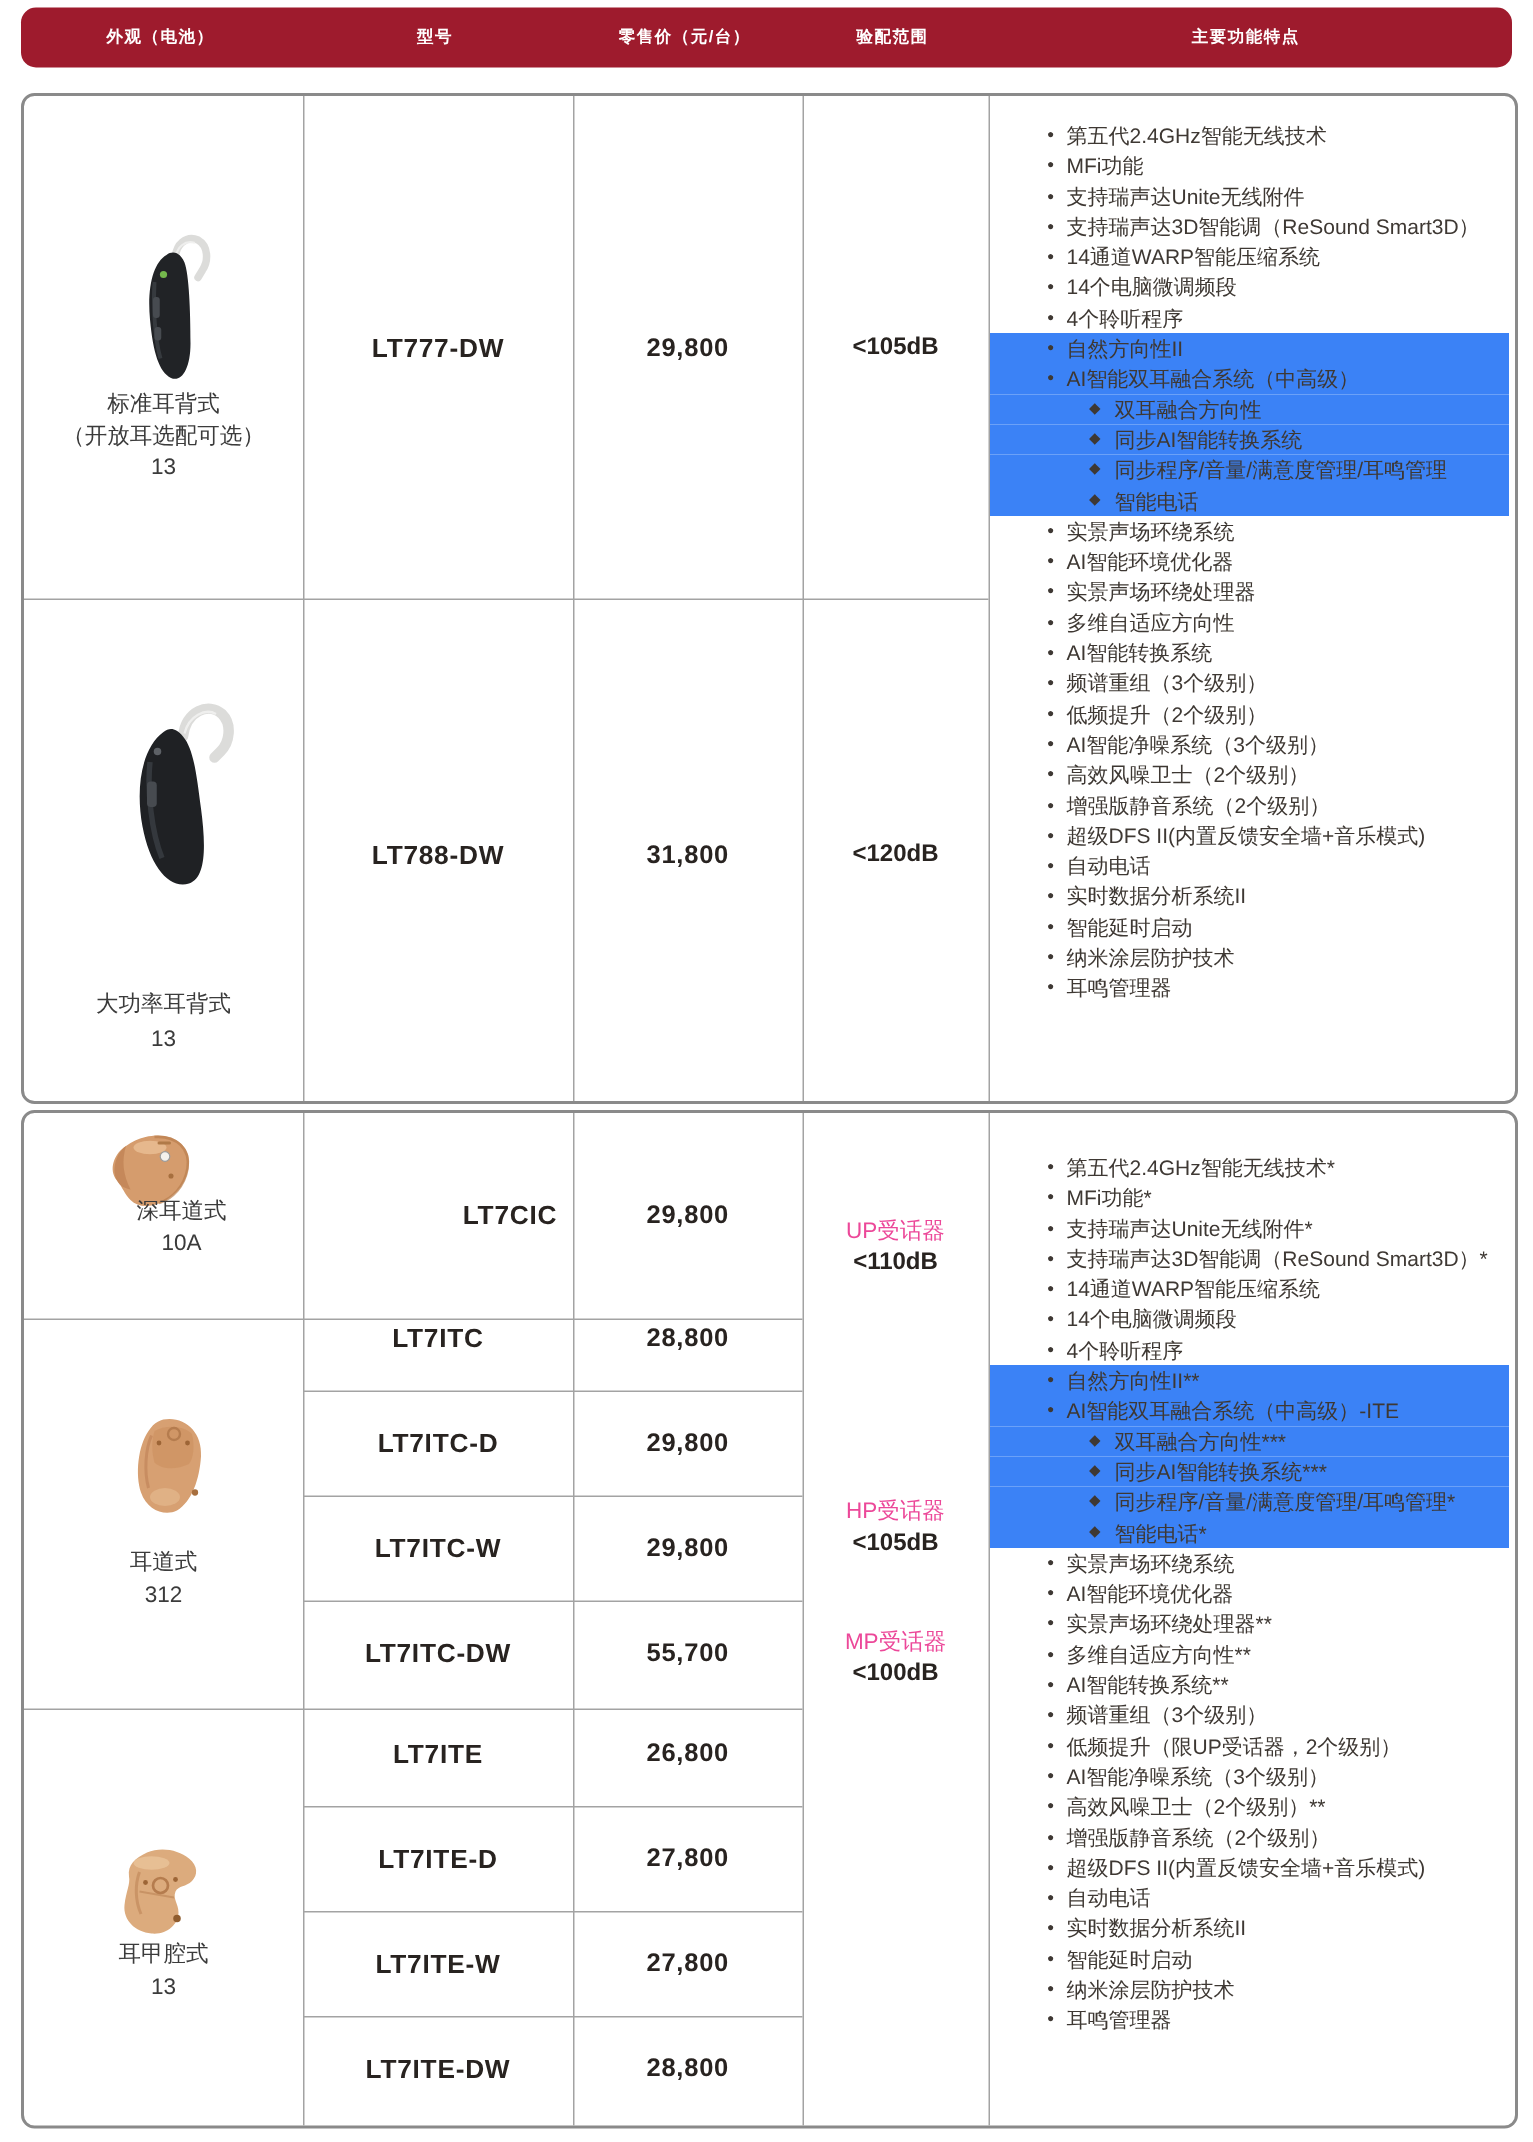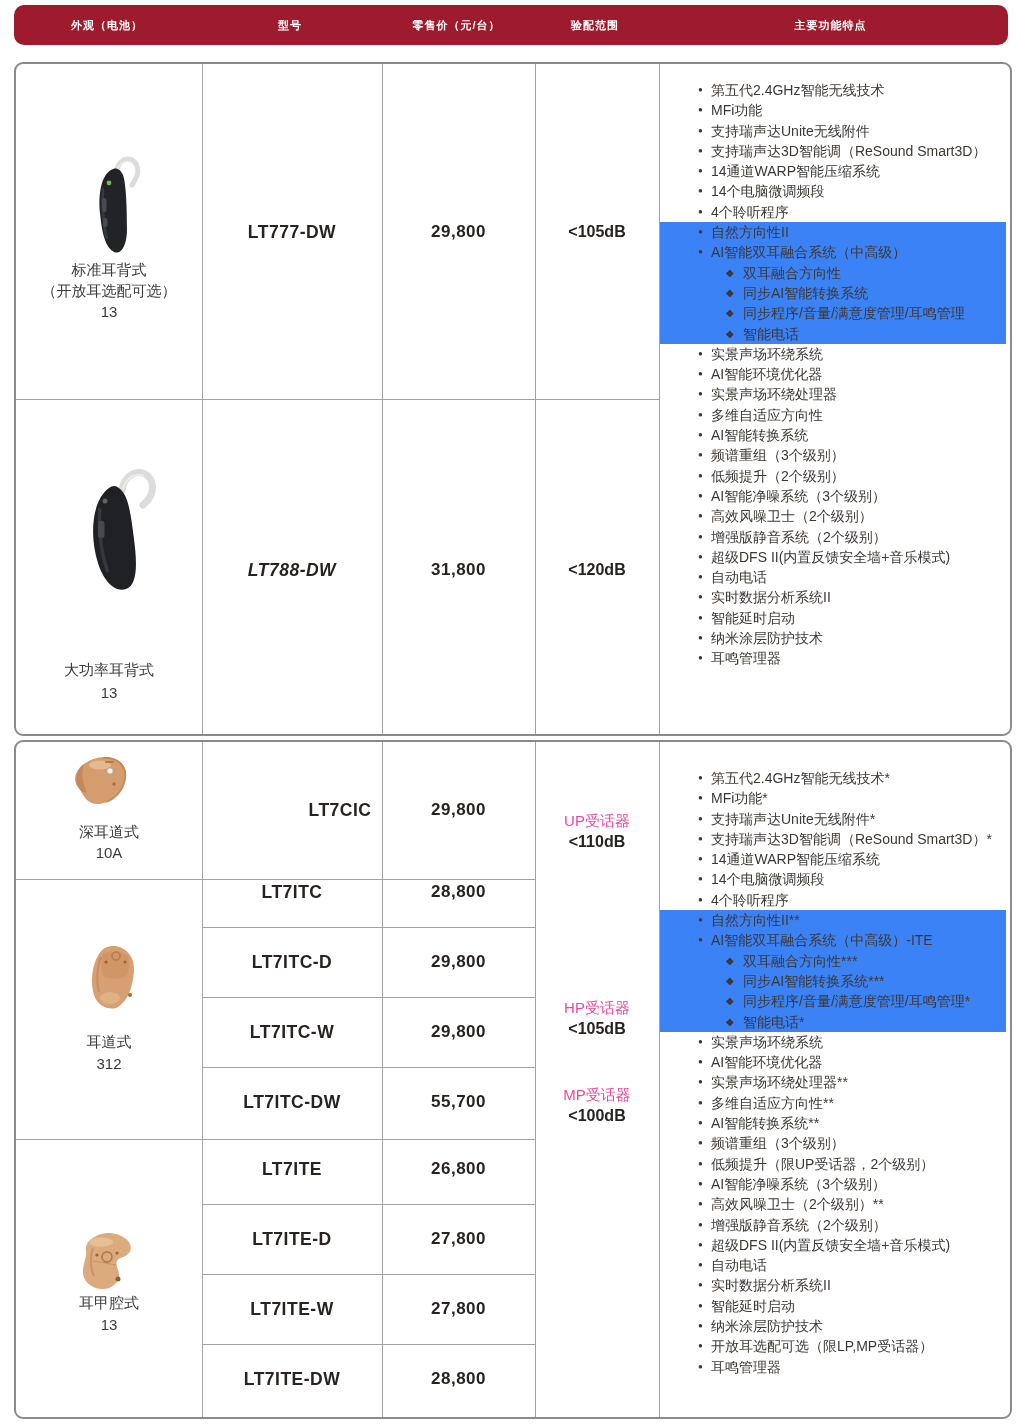--- a/index.html
+++ b/index.html
@@ -88,21 +88,21 @@
       <path d="M27 26 C13 36 8 62 13 89 C18 116 31 131 44 127 C56 123 55 100 52 77 C49 54 47 37 40 29 C35 23 31 23 27 26 Z" fill="#1f2124"></path>
       <path d="M18 46 C16 65 19 93 26 110" stroke="#3a3e43" stroke-width="3.6" fill="none" opacity="0.8"></path>
       <rect x="16" y="59" width="6.5" height="17" rx="2.5" fill="#474b50"></rect>
       <circle cx="23" cy="39" r="2.5" fill="#5d6166"></circle>
     </svg>
   </div>
   <div class="caption cap23" style="left:0;top:594px;width:186px;">
     <span>大功率耳背式</span>
     <span>13</span>
   </div>
-  <div class="cellc model" style="left:186px;top:491px;width:180px;font-style:italic;">LT788-DW</div>
+  <div class="cellc model" style="left:186px;top:491px;width:180px;">LT788-DW</div>
   <div class="cellc price" style="left:366px;top:491px;width:153px;">31,800</div>
   <div class="cellc range" style="left:519px;top:491px;width:124px;">&lt;120dB</div>
 
   <div class="features" style="top:16px;">
 
   <div class="feat">
         <span class="bullet"></span>
         <span>第五代2.4GHz智能无线技术</span>
       </div>
       <div class="feat">
@@ -240,21 +240,21 @@
     <svg width="67" height="58" viewBox="0 0 67 58">
       <path d="M30 4 C46 0 60 8 59 22 C58 34 51 43 40 48 C32 51 25 51 20 46 C16 42 15 38 11 33 C5 26 9 15 17 10 C21 7 25 5 30 4 Z" fill="#d59c6d"></path>
       <path d="M11 33 C7 25 11 14 17 10 C14 20 15 29 20 39 C16 38 13 37 11 33 Z" fill="#c08355" opacity="0.8"></path>
       <path d="M36 4 C51 3 60 12 58 25 C56 37 48 45 39 48" fill="none" stroke="#b97f4f" stroke-width="1.8" opacity="0.7"></path>
       <ellipse cx="33" cy="11" rx="11" ry="4.5" fill="#ecc49b" opacity="0.7"></ellipse>
       <circle cx="43" cy="17" r="3.2" fill="#f4f1ec" stroke="#9c9c9c" stroke-width="0.8"></circle>
       <rect x="38" y="7" width="9" height="2" rx="1" fill="#b07a48"></rect>
       <circle cx="47" cy="30" r="1.7" fill="#a76f3e"></circle>
     </svg>
   </div>
-  <div class="caption cap21" style="left:0;top:79px;width:186px;">
+  <div class="caption cap21" style="left:0;top:55px;width:186px;padding-left:12px;">
     <span>深耳道式</span>
     <span>10A</span>
   </div>
   <div class="cellc model" style="left:186px;top:53px;width:180px;margin-left:48px;">LT7CIC</div>
   <div class="cellc price" style="left:366px;top:53px;width:153px;">29,800</div>
 
   <div class="abs" style="left:71px;top:201px;">
     <svg width="53" height="69" viewBox="0 0 53 69">
       <path d="M26 3 C38 3 48 13 47 28 C46 43 41 58 31 64 C23 68 11 64 7 52 C3 40 5 21 12 11 C16 5 20 3 26 3 Z" fill="#d7a072"></path>
       <path d="M14 14 C10 23 9 38 12 49" stroke="#c2855a" stroke-width="2" fill="none" opacity="0.7"></path>
@@ -426,20 +426,16 @@
       <div class="feat">
         <span class="bullet"></span>
         <span>智能延时启动</span>
       </div>
       <div class="feat">
         <span class="bullet"></span>
         <span>纳米涂层防护技术</span>
       </div>
       <div class="feat">
         <span class="bullet"></span>
-        <span>开放耳选配可选（限LP,MP受话器）</span>
-      </div>
-      <div class="feat">
-        <span class="bullet"></span>
         <span>耳鸣管理器</span>
       </div>
     </div>
 </div>
 
 </body></html>

